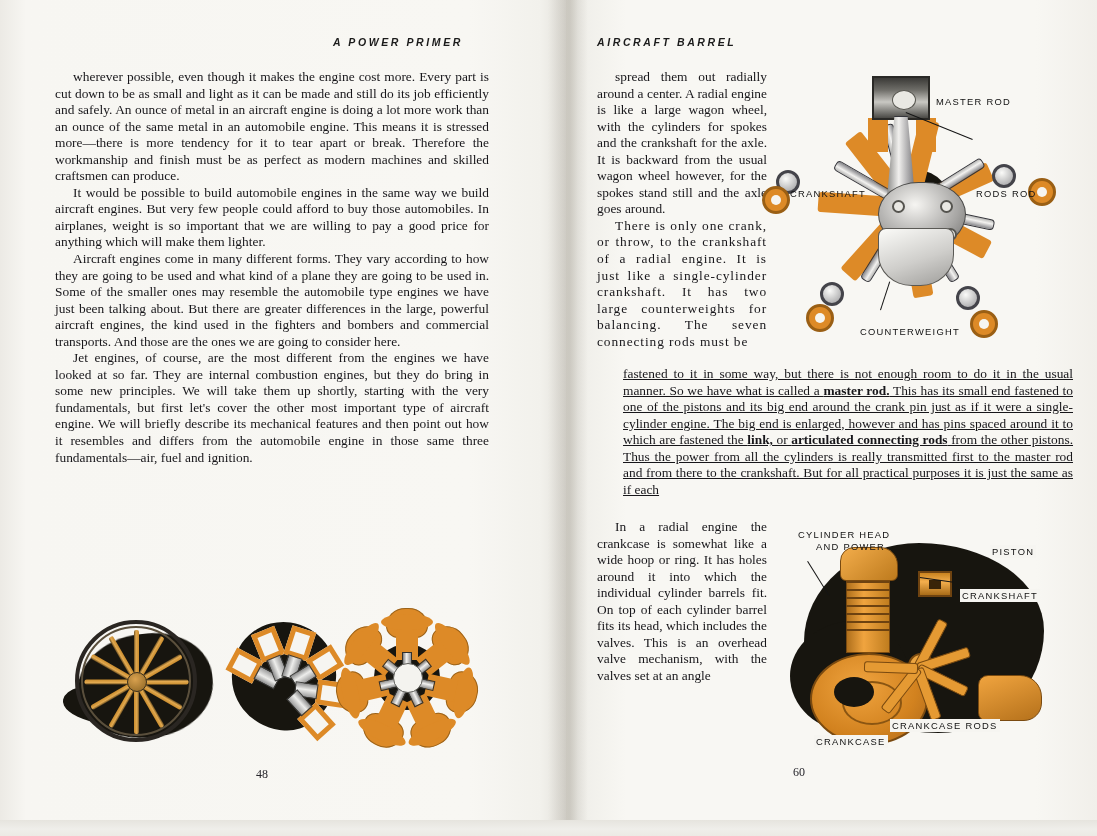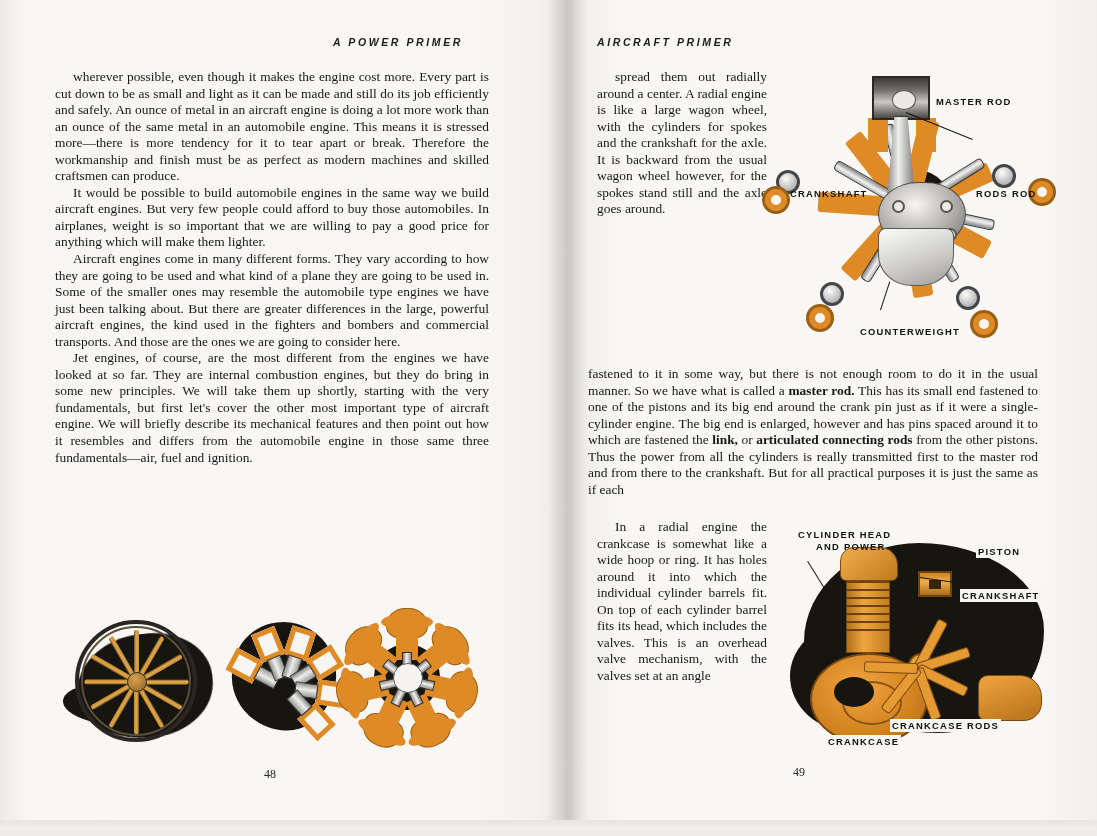--- a/index.html
+++ b/index.html
@@ -30,29 +30,29 @@
   .rh-right{left:597px;top:36px;}
 
   
   .col{position:absolute;text-align:justify;color:#17161a;
       font-size:13.4px;line-height:16.55px;}
   .col p{margin:0;text-indent:1.35em;}
   b{font-weight:bold;}
 
   #col-left{left:55px;top:69px;width:434px;}
   #col-r-top{left:597px;top:69px;width:170px;}
-  #col-r-mid{left:588px;top:366px;width:450px;}
+  #col-r-mid{left:623px;top:366px;width:450px;text-decoration:underline;}
   #col-r-bot{left:597px;top:519px;width:170px;}
 
   
   .track{letter-spacing:.9px;}
 
   
   .folio{position:absolute;font-family:"Liberation Serif",serif;font-size:12px;color:#25242a;}
-  .folio-l{left:264px;top:767px;}
+  .folio-l{left:256px;top:767px;}
   .folio-r{left:793px;top:765px;}
 
   
   .fig{position:absolute;}
 
   
   #fig-wheel{left:55px;top:608px;width:175px;height:140px;}
   #fig-wheel .blob{position:absolute;left:22px;top:26px;width:136px;height:104px;
      background:#17150f;border-radius:52% 46% 49% 55%/55% 48% 52% 45%;
      transform:rotate(-6deg);filter:blur(.4px);}
@@ -124,21 +124,21 @@
      background:radial-gradient(ellipse at 42% 35%,#f6f5f2,#a7a6a4 62%,#6d6c6a);
      border-radius:46% 46% 40% 40%/50% 50% 50% 50%;border:1px solid #4a4a48;}
   #fig-crank .hubhole{position:absolute;width:9px;height:9px;border-radius:50%;
      background:#e9e8e3;border:2px solid #55544f;}
   #fig-crank .cw{position:absolute;left:118px;top:168px;width:74px;height:56px;
      background:linear-gradient(160deg,#fbfbf8,#cfcecb 55%,#9e9d9a);
      border-radius:8px 8px 44% 44%/8px 8px 54% 54%;border:1px solid #5a5955;}
   #fig-crank .crankink{position:absolute;left:120px;top:110px;width:74px;height:110px;
      background:#17150f;border-radius:48% 52% 46% 54%/44% 40% 58% 60%;}
 
-  .lbl{position:absolute;font-family:"Liberation Sans",sans-serif;font-weight:bold;
+  .lbl{position:absolute;font-family:"Liberation Sans",sans-serif;font-weight:normal;
     font-size:9.4px;letter-spacing:1.25px;color:#111;white-space:pre;line-height:11px;}
   .lbl.box{background:#f6f5f1;padding:1px 2px;}
   .leader{position:absolute;border-top:1.3px solid #151515;transform-origin:0 0;}
 
   
   #fig-case{left:790px;top:525px;width:290px;height:245px;}
   #fig-case .ink-blob{position:absolute;left:14px;top:18px;width:240px;height:190px;
      background:#17150f;border-radius:48% 52% 44% 56%/52% 46% 54% 48%;}
   #fig-case .ink-blob2{position:absolute;left:0px;top:96px;width:120px;height:110px;
      background:#17150f;border-radius:54% 46% 50% 50%/50% 54% 46% 50%;}
@@ -168,21 +168,21 @@
 <body>
 
 <div class="spread">
 
   <div class="page page-left"></div>
   <div class="page page-right"></div>
   <div class="edge-bottom"></div>
   <div class="gutter-shadow"></div>
 
   <div class="runhead rh-left">A POWER PRIMER</div>
-  <div class="runhead rh-right">AIRCRAFT PRIMER</div>
+  <div class="runhead rh-right">AIRCRAFT BARREL</div>
 
   <div class="col" id="col-left">
     <p>wherever possible, even though it makes the engine cost more. Every part is cut down to be as small and light as it can be made and still do its job efficiently and safely. An ounce of metal in an aircraft engine is doing a lot more work than an ounce of the same metal in an automobile engine. This means it is stressed more—there is more tendency for it to tear apart or break. Therefore the workmanship and finish must be as perfect as modern machines and skilled craftsmen can produce.</p>
     <p>It would be possible to build automobile engines in the same way we build aircraft engines. But very few people could afford to buy those automobiles. In airplanes, weight is so important that we are willing to pay a good price for anything which will make them lighter.</p>
     <p>Aircraft engines come in many different forms. They vary according to how they are going to be used and what kind of a plane they are going to be used in. Some of the smaller ones may resemble the automobile type engines we have just been talking about. But there are greater differences in the large, powerful aircraft engines, the kind used in the fighters and bombers and commercial transports. And those are the ones we are going to consider here.</p>
     <p>Jet engines, of course, are the most different from the engines we have looked at so far. They are internal combustion engines, but they do bring in some new principles. We will take them up shortly, starting with the very fundamentals, but first let's cover the other most important type of aircraft engine. We will briefly describe its mechanical features and then point out how it resembles and differs from the automobile engine in those same three fundamentals—air, fuel and ignition.</p>
   </div>
 
   <div class="folio folio-l">48</div>
 
@@ -269,31 +269,32 @@
     <div class="cyl" style="transform:rotate(308.4deg)">
       <div class="head"></div>
       <div class="barrel"></div>
       <div class="rod"></div>
       </div>
     <div class="center"></div>
   </div>
 
   <div class="col" id="col-r-top">
     <p>spread them out radially around a center. A radial engine is like a large wagon wheel, with the cylinders for spokes and the crankshaft for the axle. It is backward from the usual wagon wheel however, for the spokes stand still and the axle goes around.</p>
+    <p class="track">There is only one crank, or throw, to the crankshaft of a radial engine. It is just like a single-cylinder crankshaft. It has two large counterweights for balancing. The seven connecting rods must be</p>
   </div>
 
   <div class="col" id="col-r-mid">
     <p style="text-indent:0"><span>fastened to it in some way, but there is not enough room to do it in the usual manner. So we have what is called a </span><b>master rod.</b><span> This has its small end fastened to one of the pistons and its big end around the crank pin just as if it were a single-cylinder engine. The big end is enlarged, however and has pins spaced around it to which are fastened the </span><b>link,</b><span> or </span><b>articulated connecting rods</b><span> from the other pistons. Thus the power from all the cylinders is really transmitted first to the master rod and from there to the crankshaft. But for all practical purposes it is just the same as if each</span></p>
   </div>
 
   <div class="col" id="col-r-bot">
     <p>In a radial engine the crankcase is somewhat like a wide hoop or ring. It has holes around it into which the individual cylinder barrels fit. On top of each cylinder barrel fits its head, which includes the valves. This is an overhead valve mechanism, with the valves set at an angle</p>
   </div>
 
-  <div class="folio folio-r">49</div>
+  <div class="folio folio-r">60</div>
 
   <div class="fig" id="fig-crank">
     <div class="crankink"></div>
 
     <div class="spokearm" style="transform:rotate(-128deg)"></div>
     <div class="spokearm" style="transform:rotate(-76deg)"></div>
     <div class="spokearm" style="transform:rotate(-24deg)"></div>
     <div class="spokearm" style="transform:rotate(28deg)"></div>
     <div class="spokearm" style="transform:rotate(80deg)"></div>
     <div class="spokearm" style="transform:rotate(132deg)"></div>
@@ -360,19 +361,19 @@
     <div class="crankarm" style="transform:rotate(128deg)"></div>
     <div class="crankarm" style="transform:rotate(182deg)"></div>
     <div class="pist"></div>
     <div class="rsidepart"></div>
 
     <div class="leader" style="left:18px;top:36px;width:40px;transform:rotate(58deg)"></div>
     <div class="leader" style="left:130px;top:52px;width:34px;transform:rotate(8deg)"></div>
 
     <div class="lbl" style="left:8px;top:4px">CYLINDER HEAD</div>
     <div class="lbl" style="left:26px;top:16px">AND POWER</div>
-    <div class="lbl box" style="left:186px;top:20px">PISTON</div>
+    <div class="lbl box" style="left:200px;top:20px">PISTON</div>
     <div class="lbl box" style="left:170px;top:64px">CRANKSHAFT</div>
     <div class="lbl box" style="left:100px;top:194px">CRANKCASE RODS</div>
-    <div class="lbl box" style="left:36px;top:210px">CRANKCASE</div>
+    <div class="lbl box" style="left:24px;top:210px">CRANKCASE</div>
   </div>
 
 </div>
 
 </body></html>

